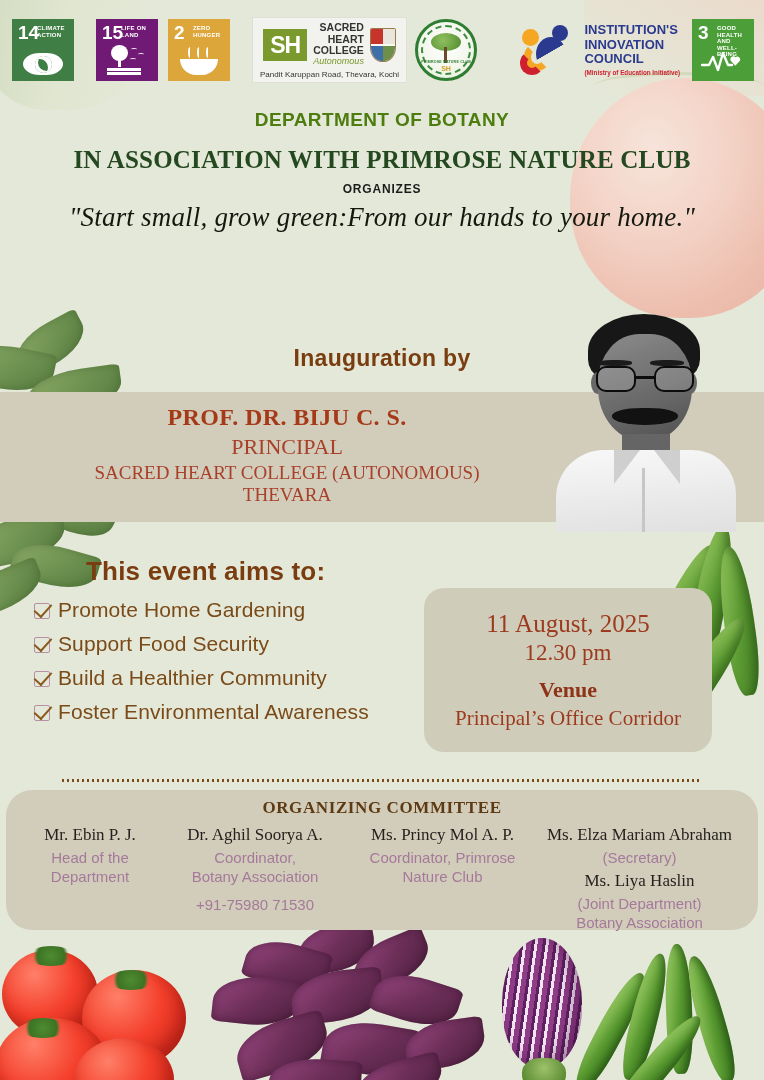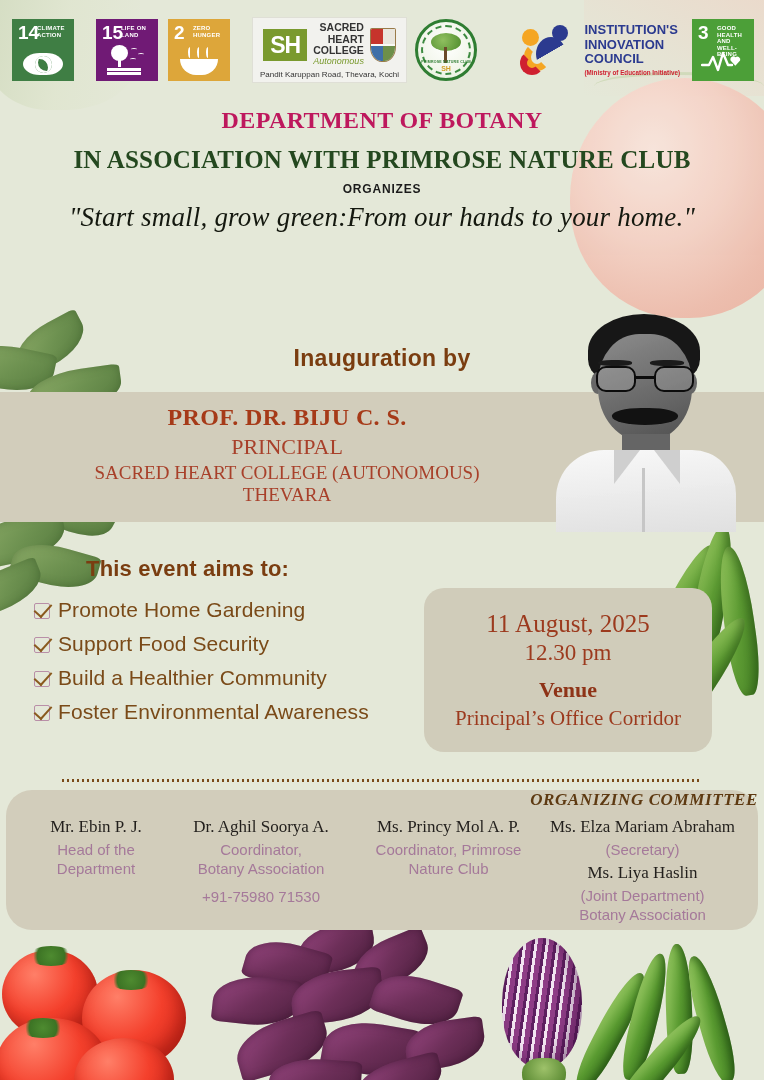--- a/index.html
+++ b/index.html
@@ -214,22 +214,22 @@
     border:7px solid #cf2030; border-radius:50%;
     border-right-color:transparent; border-top-color:transparent;
   }
   .iic-text{ font-family:"Liberation Sans",sans-serif; color:#2b3a8f; font-weight:700; font-size:13px; line-height:14.5px; }
   .iic-text .min{ color:#cf2030; font-size:6.3px; font-weight:700; line-height:8px; display:block; margin-top:2px; }
   .sdg3wrap{ margin-left:12px; margin-right:10px; }
 
   
   .head{ position:absolute; left:0; right:0; top:100px; text-align:center; z-index:5; }
   .dept{
-    font-family:Liberation Serif, serif; font-weight:700; color:#be185d;
-    font-size:24px; letter-spacing:.4px; line-height:40px;
+    font-family:Liberation Sans, sans-serif; font-weight:700; color:#4d7c0f;
+    font-size:19px; letter-spacing:.4px; line-height:40px;
   }
   .assoc{
     font-family:"Liberation Serif", serif; font-weight:700; color:#24481f;
     font-size:25px; letter-spacing:.2px; line-height:40px;
   }
   .organizes{
     font-family:"Liberation Sans", sans-serif; font-weight:700; color:#1b1b1b;
     font-size:12px; letter-spacing:.8px; margin-top:2px;
   }
   .maintitle{
@@ -310,21 +310,21 @@
   .portrait .collar-l,.portrait .collar-r{
     position:absolute; top:142px; width:0; height:0; border-style:solid;
   }
   .portrait .collar-l{ left:64px; border-width:0 0 34px 26px; border-color:transparent transparent transparent #cfcac4; }
   .portrait .collar-r{ left:104px; border-width:0 26px 34px 0; border-color:transparent #cfcac4 transparent transparent; }
   .portrait .placket{ position:absolute; left:92px; top:160px; width:3px; height:64px; background:#c6c1bb; }
 
   
   .aims-title{
     position:absolute; left:86px; top:556px; z-index:5;
-    font-family:"Liberation Sans", sans-serif; font-weight:700; font-size:22px;
+    font-family:"Liberation Sans", sans-serif; font-weight:700; font-size:26px;
     color:#7a3d10; letter-spacing:.2px;
   }
   .aims{ position:absolute; left:34px; top:598px; z-index:5; }
   .aim{
     display:flex; align-items:flex-start; gap:8px; margin-bottom:10px;
     font-family:"Liberation Sans", sans-serif; font-size:21px; color:#7a4a18;
     letter-spacing:.1px;
   }
   .cbx{
     position:relative; width:16px; height:16px; margin-top:5px; flex:0 0 auto;
@@ -351,27 +351,27 @@
     background-image:linear-gradient(90deg,#7a4a18 42%, transparent 0);
     background-size:5px 3px; background-repeat:repeat-x;
   }
 
   
   .oc{
     position:absolute; left:6px; right:6px; top:790px; height:140px;
     background:#d2cdbb; border-radius:26px; z-index:5;
   }
   .oc-title{
-    text-align:right; 
+    text-align:center; margin-top:8px;
     font-family:"Liberation Serif", serif; font-weight:700; font-size:17px;
-    color:#5e3a12; letter-spacing:.6px;font-style:italic;
+    color:#5e3a12; letter-spacing:.6px;
   }
   .oc-grid{
     display:flex; justify-content:space-between; align-items:flex-start;
-    padding:6px 14px 0 20px;
+    padding:6px 14px 0 14px;
   }
   .oc-col{ text-align:center; flex:1 1 0; }
   .oc-col.c1{ max-width:140px; }
   .oc-col.c2{ max-width:190px; }
   .oc-col.c3{ max-width:185px; }
   .oc-col.c4{ max-width:230px; }
   .oc-name{
     font-family:"Liberation Serif", serif; font-size:17px; color:#221f1c; line-height:22px;
   }
   .oc-role{

